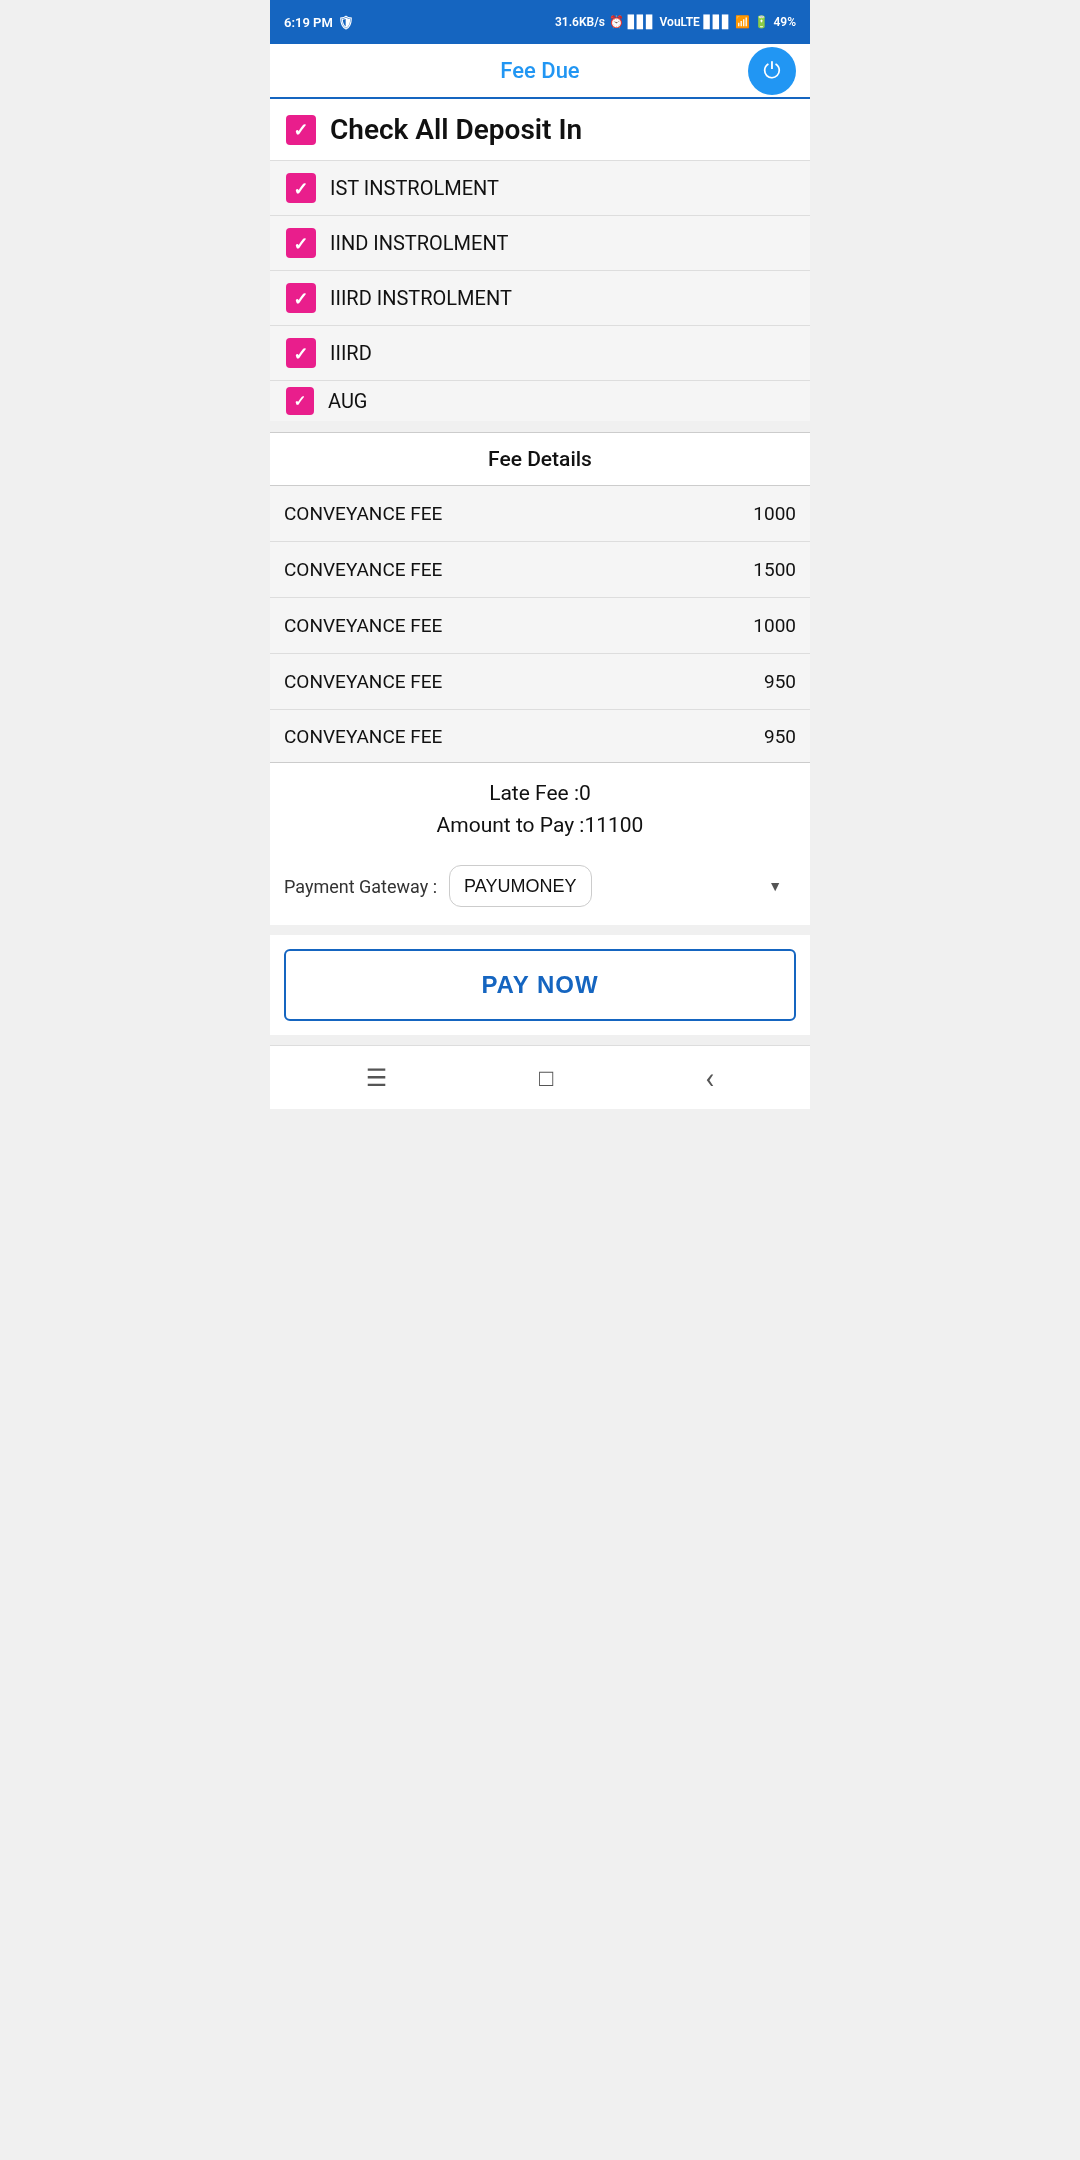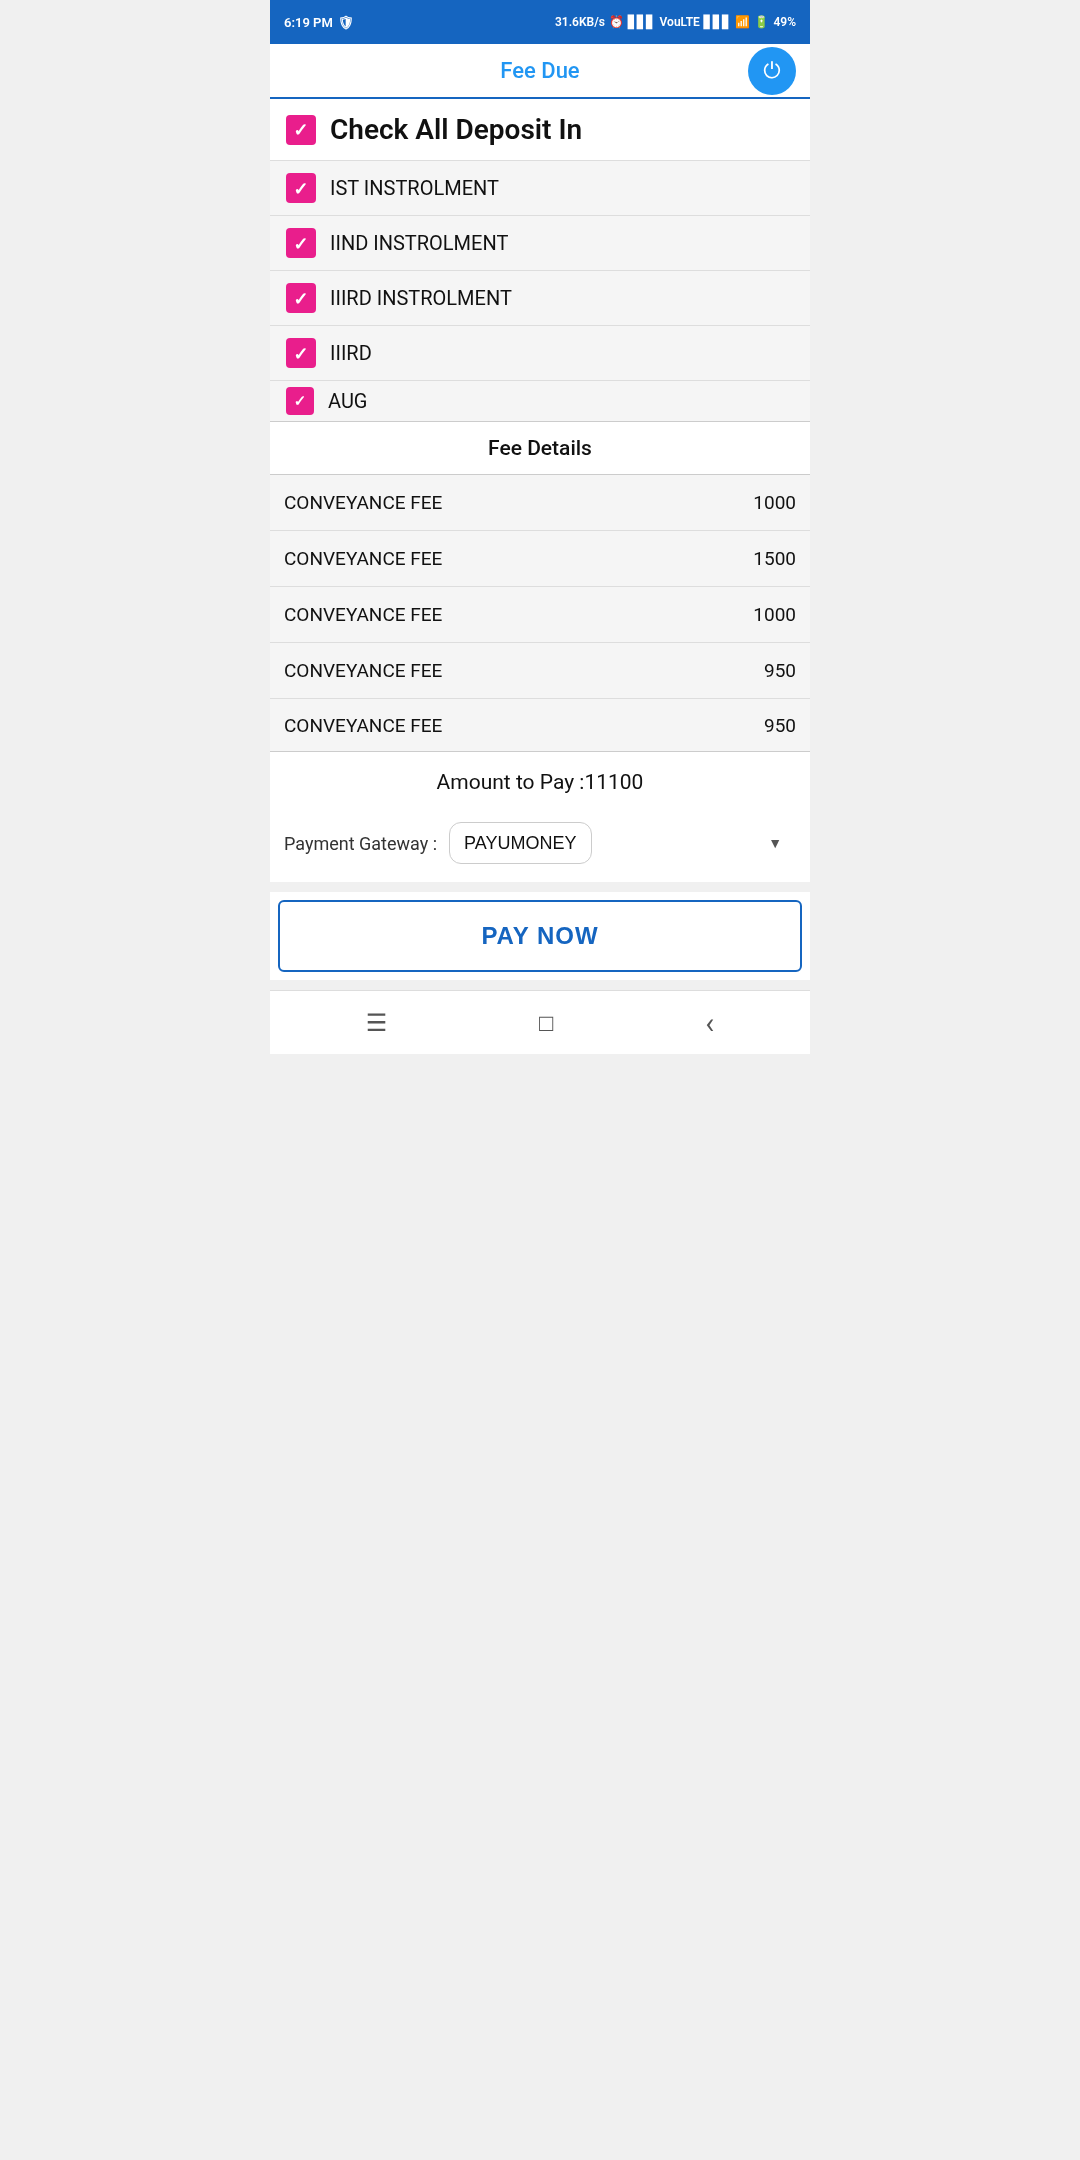--- a/index.html
+++ b/index.html
@@ -124,20 +124,21 @@
 
     .fee-details-header {
       text-align: center;
       padding: 14px;
       font-size: 21px;
       font-weight: 500;
       color: #111;
       border-top: 1px solid #ccc;
       border-bottom: 1px solid #ccc;
       background: white;
+      margin-top: 11px;
     }
 
     .fee-details-list {
       background: #f5f5f5;
     }
 
     .fee-row {
       display: flex;
       justify-content: space-between;
       align-items: center;
@@ -209,21 +210,21 @@
       right: 14px;
       top: 50%;
       transform: translateY(-50%);
       font-size: 14px;
       color: #555;
       pointer-events: none;
     }
 
     
     .pay-now-section {
-      padding: 8px;
+      padding: 14px;
       background: white;
       margin-top: 10px;
     }
     .pay-now-btn {
       width: 100%;
       padding: 20px;
       border: 2px solid #1565C0;
       border-radius: 6px;
       background: white;
       color: #1565C0;
@@ -359,20 +360,23 @@
     <div class="fee-row" style="border-bottom:none; overflow:hidden; max-height:52px;">
       <span class="fee-row-label">CONVEYANCE FEE</span>
       <span class="fee-row-value">950</span>
     </div>
 
   </div>
 </div>
 
 <div class="summary-section">
   <div class="summary-row">
+    <span>Late Fee :</span><span>0</span>
+  </div>
+  <div class="summary-row">
     <span>Amount to Pay :</span><span>11100</span>
   </div>
 </div>
 
 <div class="payment-gateway-row">
   <span class="payment-gateway-label">Payment Gateway :</span>
   <div class="select-wrapper">
     <select class="payment-gateway-select">
       <option value="PAYUMONEY">PAYUMONEY</option>
       <option value="PAYTM">PAYTM</option>

